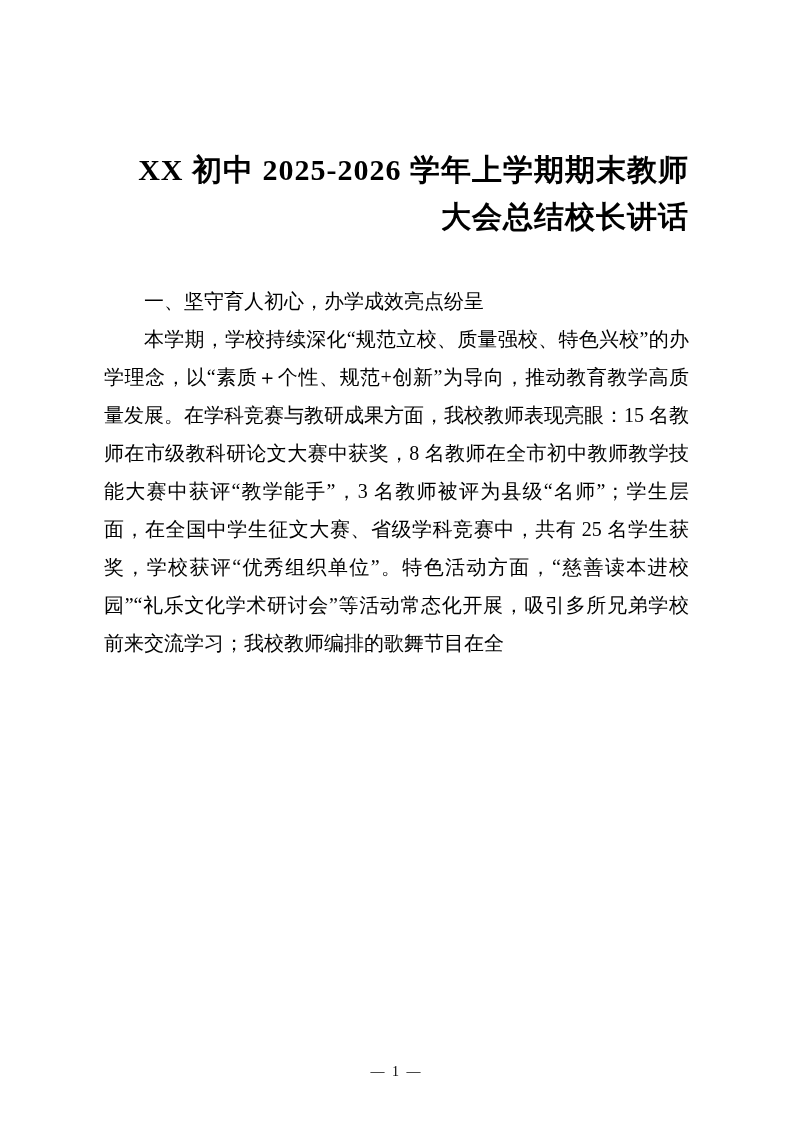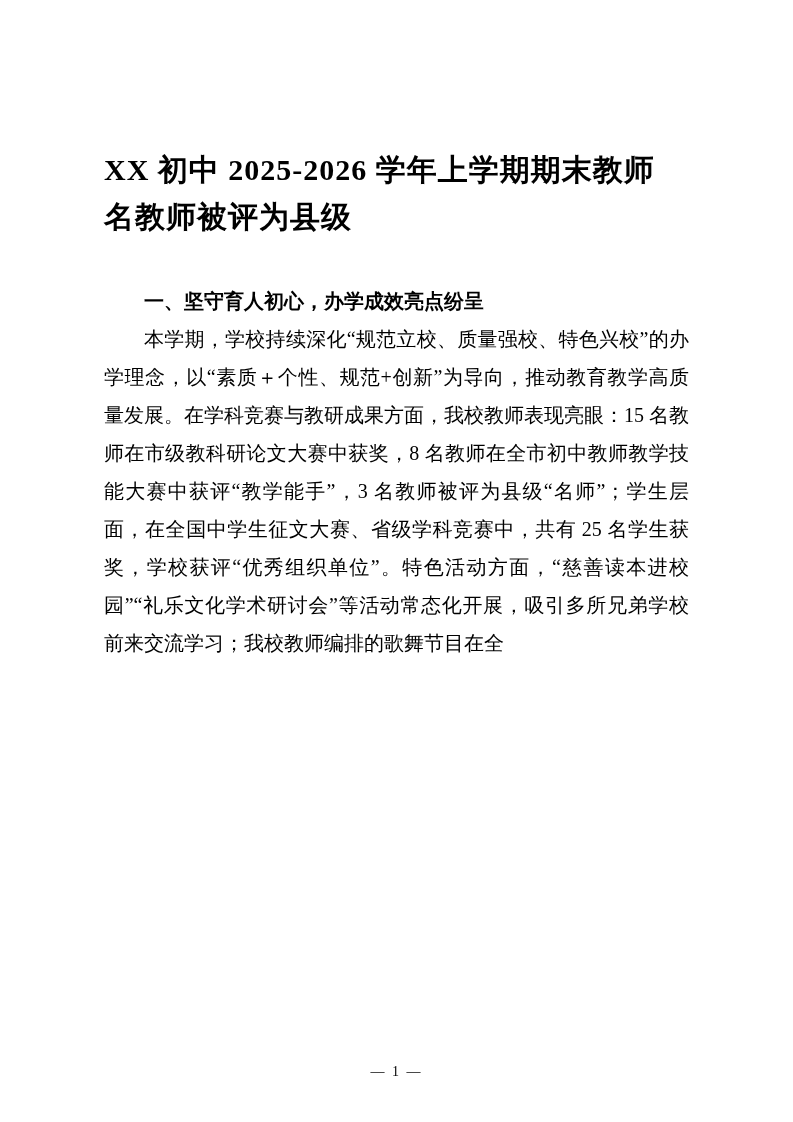--- a/index.html
+++ b/index.html
@@ -14,58 +14,58 @@
     background: #ffffff;
     box-sizing: border-box;
     padding: 146px 104px 0 104px;
     font-family: "Liberation Serif", "DejaVu Serif", serif;
     color: #000000;
     overflow: hidden;
   }
   .doc-title {
     font-size: 30px;
     font-weight: bold;
-    text-align: left;
+    text-align: right;
     line-height: 47px;
     margin: 0 0 42px 0;
     letter-spacing: 1px;
   }
   .doc-body {
     font-size: 20px;
     line-height: 38px;
     text-align: justify;
     text-justify: inter-character;
   }
   .doc-body p {
     margin: 0;
   }
   .para-indent {
     text-indent: 2em;
   }
   .heading-line {
-    font-weight: bold;
+    font-weight: normal;
     text-indent: 2em;
   }
   .page-footer {
     position: absolute;
     left: 0;
     bottom: 42px;
     width: 100%;
     text-align: center;
     font-size: 14px;
     color: #000000;
     letter-spacing: 2px;
   }
 </style>
 </head>
 <body>
 
 <div class="page">
 
-  <h1 class="doc-title"><span>XX 初中 2025-2026 学年上学期期末教师</span><br><span>名教师被评为县级</span></h1>
+  <h1 class="doc-title"><span>XX 初中 2025-2026 学年上学期期末教师</span><br><span>大会总结校长讲话</span></h1>
 
   <div class="doc-body">
 
 
 
     <p class="heading-line">一、坚守育人初心，办学成效亮点纷呈</p>
 
 
     <p class="para-indent">本学期，学校持续深化“规范立校、质量强校、特色兴校”的办学理念，以“素质＋个性、规范+创新”为导向，推动教育教学高质量发展。在学科竞赛与教研成果方面，我校教师表现亮眼：15 名教师在市级教科研论文大赛中获奖，8 名教师在全市初中教师教学技能大赛中获评“教学能手”，3 名教师被评为县级“名师”；学生层面，在全国中学生征文大赛、省级学科竞赛中，共有 25 名学生获奖，学校获评“优秀组织单位”。特色活动方面，“慈善读本进校园”“礼乐文化学术研讨会”等活动常态化开展，吸引多所兄弟学校前来交流学习；我校教师编排的歌舞节目在全</p>
 

